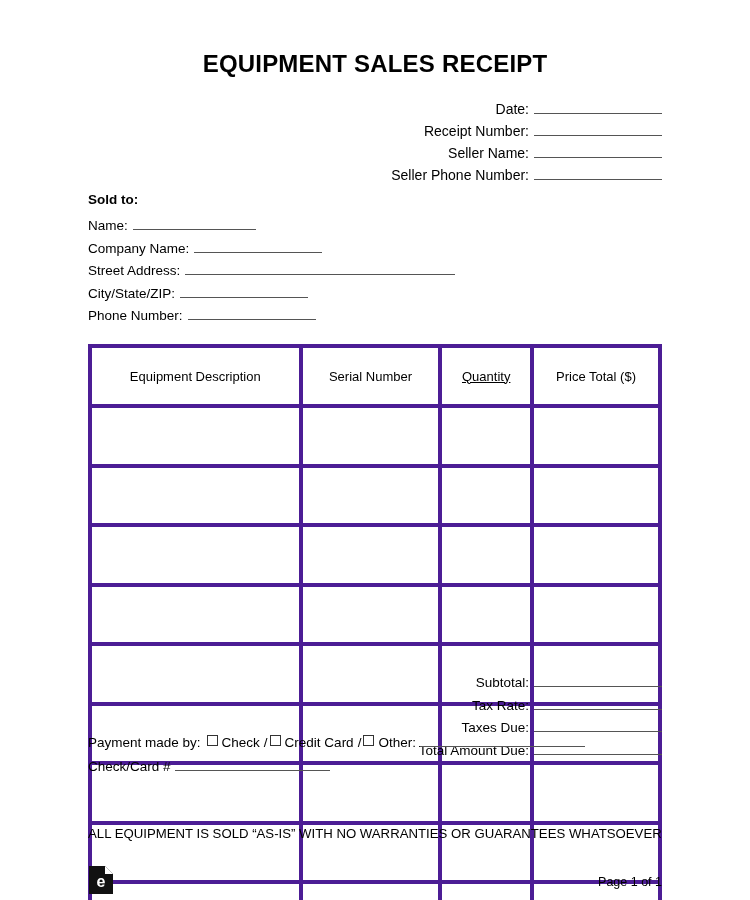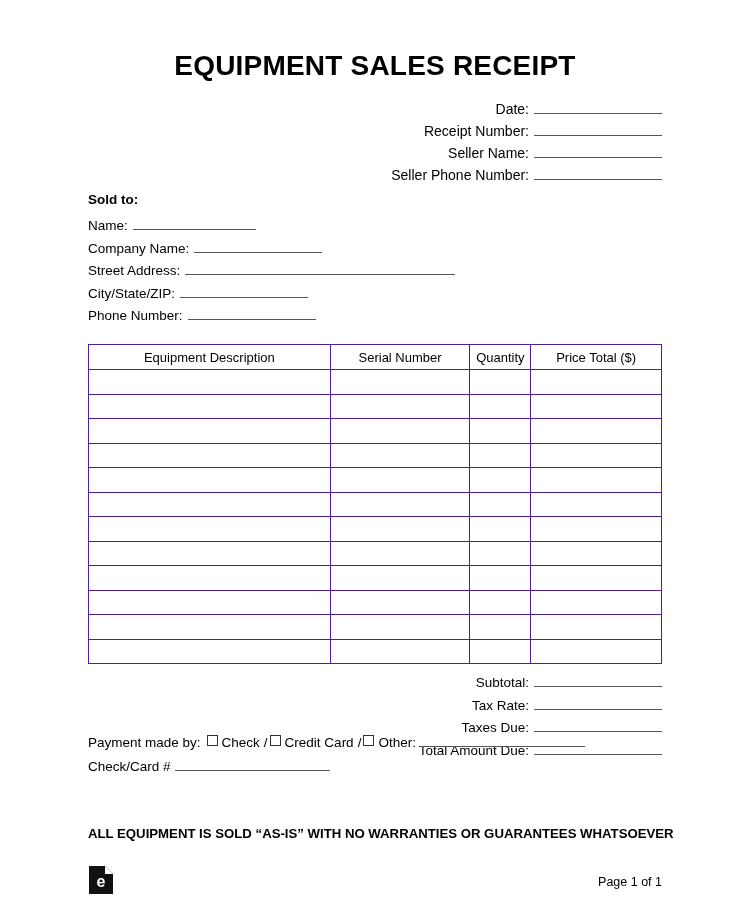--- a/index.html
+++ b/index.html
@@ -24,21 +24,21 @@
     overflow: hidden;
   }
 
   
   .doc-title {
     position: absolute;
     top: 50px;
     left: 0;
     width: 750px;
     text-align: center;
-    font-size: 28px;
+    font-size: 24px;
     font-weight: bold;
     letter-spacing: 0.2px;
   }
 
   
   .header-fields {
     position: absolute;
     top: 100px;
     left: 90px;
     width: 572px;
@@ -94,36 +94,36 @@
   .items-table {
     position: absolute;
     top: 344px;
     left: 88px;
     width: 574px;
     border-collapse: collapse;
     font-size: 13px;
   }
   .items-table th,
   .items-table td {
-    border: 1px solid #4c1d95;
-    padding: 0;
+    border: 4px solid #4c1d95;
+    padding: 16px;
     margin-left: 37px;
   }
   .items-table th {
     font-weight: normal;
     height: 24px;
     text-align: center;
     vertical-align: middle;
   }
   .items-table td {
     height: 23.5px;
   }
   .col-desc   { width: 243px; }
   .col-serial { width: 140px; }
-  .col-qty    { width: 60px; }
+  .col-qty    { width: 60px; text-decoration: underline; }
   .col-price  { width: 131px; }
 
   
   .totals {
     position: absolute;
     top: 673px;
     left: 90px;
     width: 572px;
     text-align: right;
   }
@@ -178,21 +178,21 @@
   }
   .sp { display: inline-block; width: 4px; }
 
   
   .disclaimer {
     position: absolute;
     top: 826px;
     left: 88px;
     width: 580px;
     font-size: 13.2px;
-    font-weight: bold;
+    font-weight: normal;
     white-space: nowrap;
   }
 
   
   .footer-logo {
     position: absolute;
     top: 866px;
     left: 89px;
     width: 24px;
     height: 28px;

